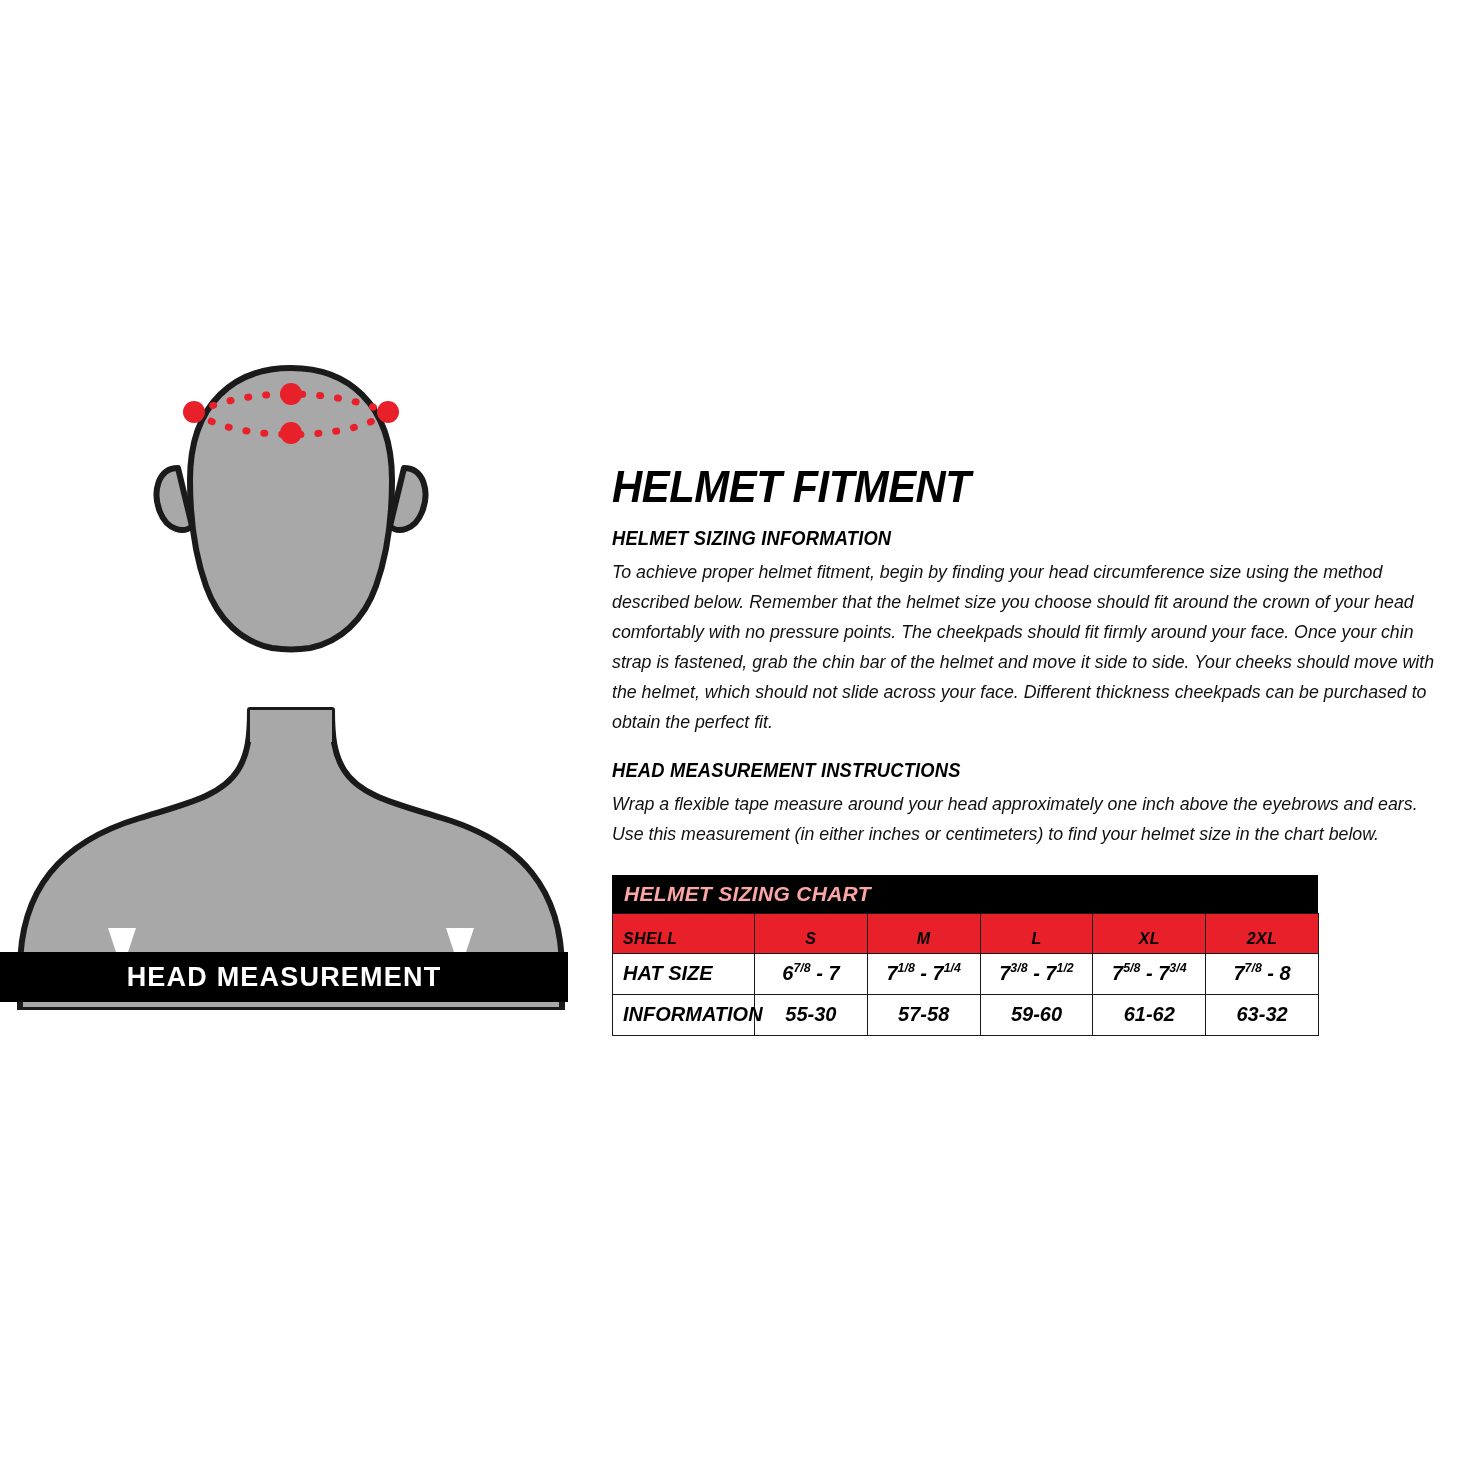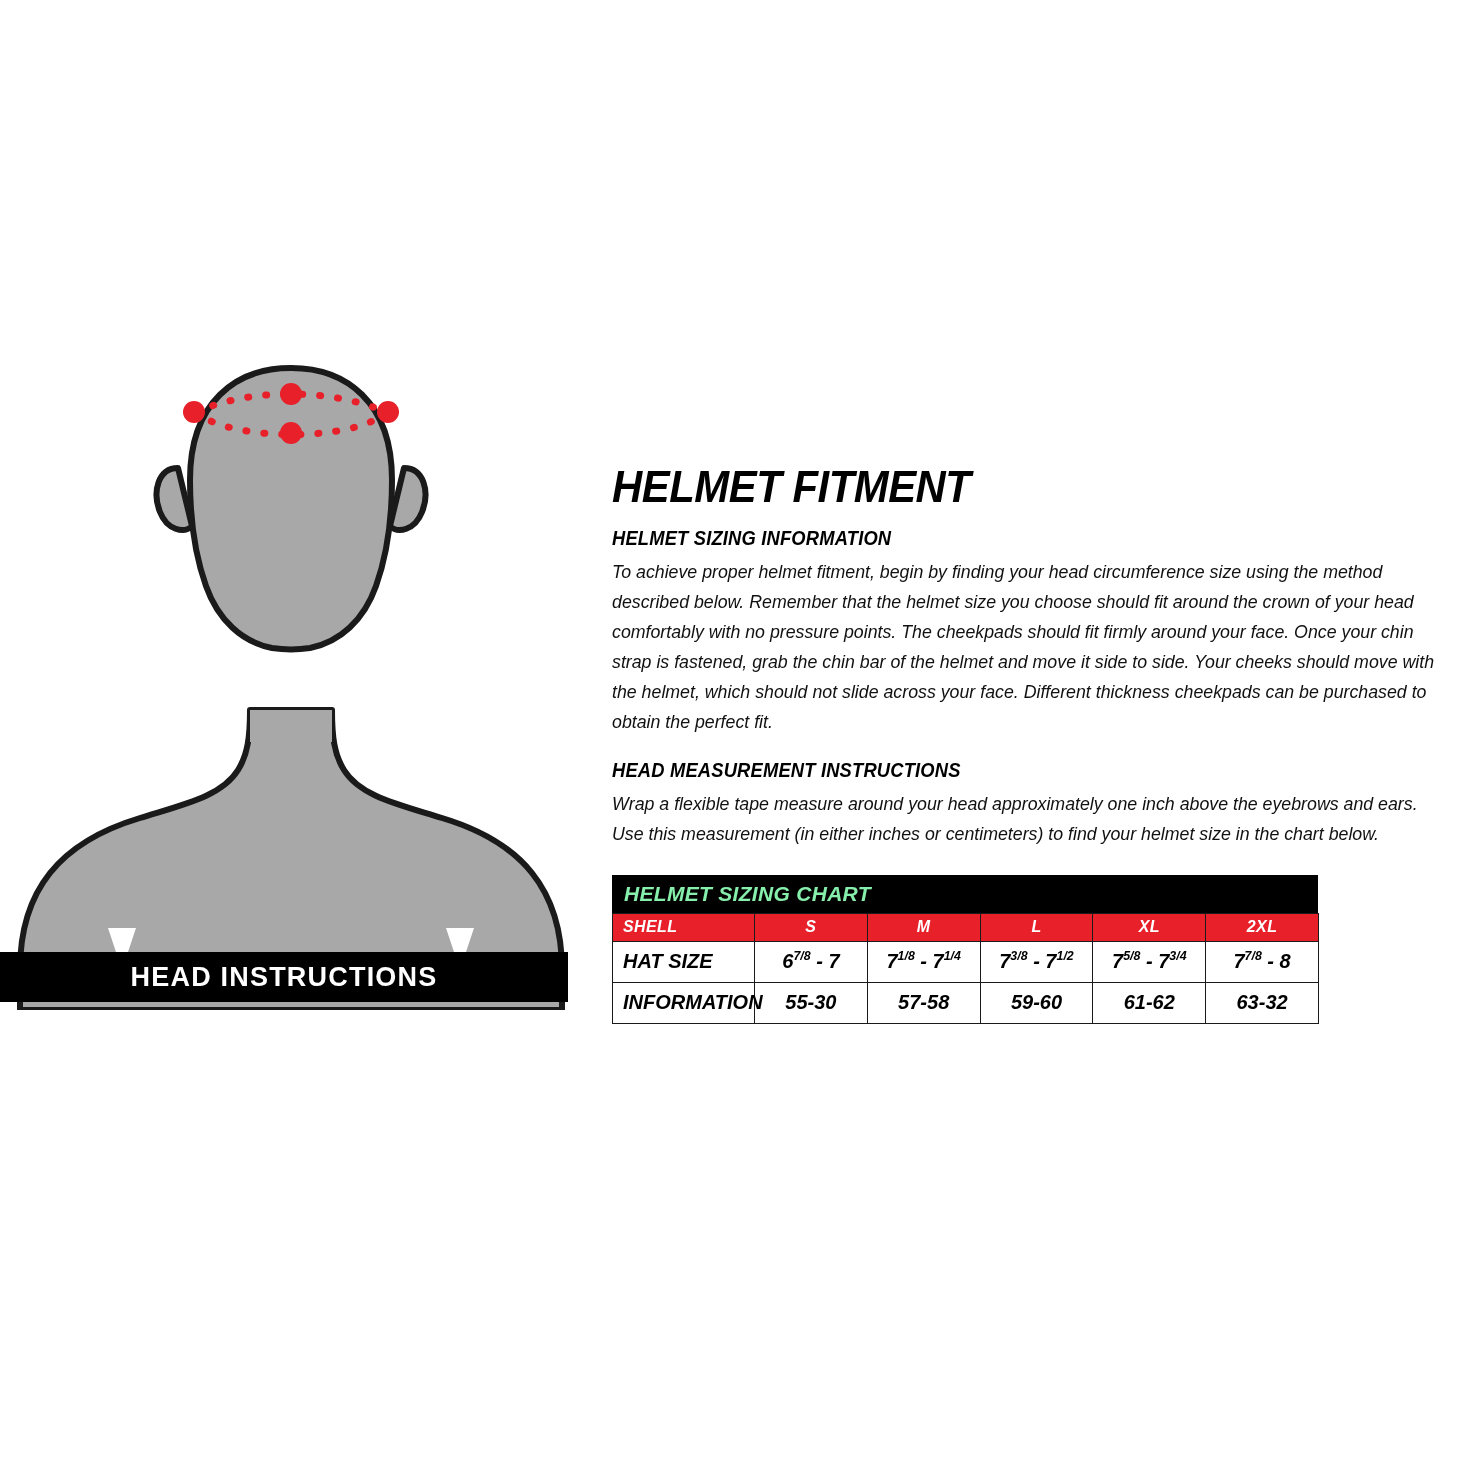--- a/index.html
+++ b/index.html
@@ -99,44 +99,44 @@
   }
   p.body.tight { margin-bottom: 26px; }
 
   
   #chart-wrap {
     margin-top: 12px;
     width: 706px;
   }
   .chart-title-bar {
     background: #000000;
-    color: #86efac;
+    color: #fca5a5;
     font-family: "Liberation Sans Narrow", "Liberation Sans", sans-serif;
     font-weight: bold;
     font-size: 21px;
     padding: 7px 10px 7px 12px;
     letter-spacing: 0.3px;
   }
   table.sizing {
     border-collapse: collapse;
     width: 706px;
     table-layout: fixed;
   }
   table.sizing td, table.sizing th {
     border: 1.5px solid #1a1a1a;
     text-align: center;
     font-family: "Liberation Sans Narrow", "Liberation Sans", sans-serif;
     font-weight: bold;
     color: #000000;
   }
   table.sizing thead th {
     background: #e8202a;
-    color: #ffffff;
+    color: #000000;
     font-size: 16px;
-    padding: 4px 0 5px 0;
+    padding: 16px 0 5px 0;
     letter-spacing: 0.4px;
   }
   table.sizing thead th.rowhead {
     text-align: left;
     padding-left: 10px;
   }
   table.sizing tbody td {
     font-size: 20px;
     padding: 8px 0 9px 0;
     background: #ffffff;
@@ -197,21 +197,21 @@
         <path d="M196 62 C 230 92, 356 92, 386 62" fill="none" stroke="#e8202a" stroke-width="7" stroke-linecap="round" stroke-dasharray="1 17"></path>
         <circle cx="194" cy="62" r="11" fill="#e8202a"></circle>
         <circle cx="388" cy="62" r="11" fill="#e8202a"></circle>
         <circle cx="291" cy="44" r="11" fill="#e8202a"></circle>
         <circle cx="291" cy="83" r="11" fill="#e8202a"></circle>
       </g>
     </svg>
   </div>
 
   <div class="measure-band">
-    <span class="measure-band-label">HEAD INSTRUCTIONS</span>
+    <span class="measure-band-label">HEAD MEASUREMENT</span>
   </div>
 
   <div id="content">
 
     <h1 class="title">HELMET FITMENT</h1>
 
     <h2 class="subhead">HELMET SIZING INFORMATION</h2>
     <p class="body">To achieve proper helmet fitment, begin by finding your head circumference size using the method described below. Remember that the helmet size you choose should fit around the crown of your head comfortably with no pressure points. The cheekpads should fit firmly around your face. Once your chin strap is fastened, grab the chin bar of the helmet and move it side to side. Your cheeks should move with the helmet, which should not slide across your face. Different thickness cheekpads can be purchased to obtain the perfect fit.</p>
 
     <h2 class="subhead">HEAD MEASUREMENT INSTRUCTIONS</h2>

